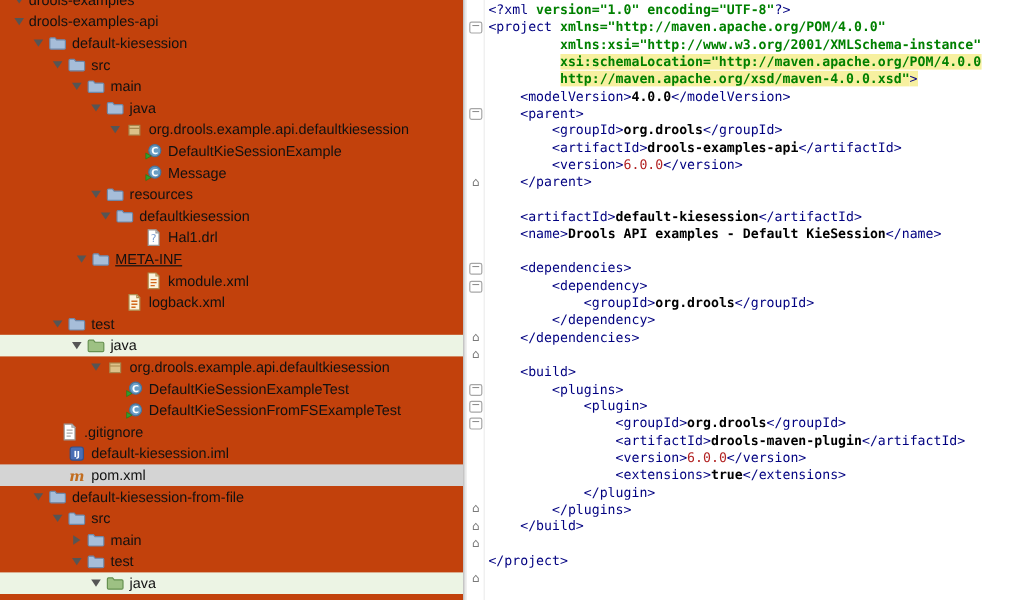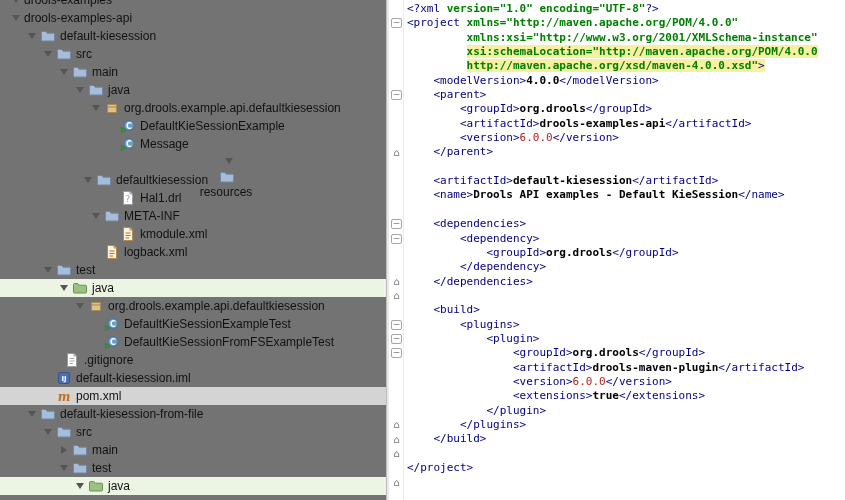--- a/index.html
+++ b/index.html
@@ -1,21 +1,21 @@
 <!DOCTYPE html>
 <html><head>
 <meta charset="utf-8">
 <style>
   * { margin:0; padding:0; box-sizing:border-box; }
   html,body { width:845px; height:500px; overflow:hidden; background:#fff;
               font-family:"Liberation Sans", sans-serif; }
   .root { position:relative; width:845px; height:500px; display:flex; }
 
   
-  .tree-panel { width:386px; height:500px; overflow:hidden; background:#737373; flex:none; }
+  .tree-panel { width:386px; height:500px; overflow:hidden; background:#c2410c; flex:none; }
   #tree { margin-top:-9px; }
   .trow { height:18px; display:flex; align-items:center; font-size:12px; color:#111;
           white-space:nowrap; }
   .trow.selected { background:#d4d4d4; }
   .trow.green { background:#ecf4e4; }
   .chev { width:16px; height:16px; flex:none; display:flex; align-items:center; justify-content:center; }
   .tri-down { width:0; height:0; border-left:4px solid transparent; border-right:4px solid transparent;
               border-top:6px solid #555; }
   .tri-right { width:0; height:0; border-top:4px solid transparent; border-bottom:4px solid transparent;
                border-left:6px solid #555; }
@@ -133,21 +133,21 @@
           <span class="chev"></span>
           <span class="ticon">
             <svg width="16" height="16">
               <circle cx="9" cy="7.5" r="5" fill="#6a9ec5" stroke="#48739a"></circle>
               <text x="9" y="10.5" font-size="8" font-weight="bold" fill="#fff" text-anchor="middle" font-family="DejaVu Sans, sans-serif">C</text>
               <path d="M1.5 9.5 L6 12 L1.5 14.5 Z" fill="#2e9e2e" stroke="#1d7a1d" stroke-width="0.5"></path>
             </svg>
           </span>
           <span class="tlabel">Message</span>
         </div>
-        <div class="trow" style="padding-left: 72px; flex-direction: column;">
+        <div class="trow" style="padding-left: 72px;">
           <span class="chev">
             <span class="tri-down"></span>
           </span>
           <span class="ticon">
             <svg width="16" height="16">
               <path d="M1.5 4.5 C1.5 3.9 2 3.5 2.5 3.5 L5.8 3.5 L7.2 5.2 L13.5 5.2 C14 5.2 14.5 5.6 14.5 6.2 L14.5 12 C14.5 12.6 14 13 13.5 13 L2.5 13 C2 13 1.5 12.6 1.5 12 Z" fill="#a6bdd9" stroke="#6e87a8"></path>
             </svg>
           </span>
           <span class="tlabel">resources</span>
         </div>
@@ -166,21 +166,21 @@
           <span class="chev"></span>
           <span class="ticon">
             <svg width="16" height="16">
               <path d="M3.5 1.5 L10 1.5 L12.5 4 L12.5 14.5 L3.5 14.5 Z" fill="#fff" stroke="#9a9a9a"></path>
               <path d="M10 1.5 L10 4 L12.5 4" fill="none" stroke="#9a9a9a"></path>
               <text x="8" y="12" font-size="9" fill="#7a9ccf" text-anchor="middle" font-family="DejaVu Sans, sans-serif">?</text>
             </svg>
           </span>
           <span class="tlabel">Hal1.drl</span>
         </div>
-        <div class="trow" style="padding-left: 88px;">
+        <div class="trow" style="padding-left: 60px; text-decoration: underline;">
           <span class="chev">
             <span class="tri-down"></span>
           </span>
           <span class="ticon">
             <svg width="16" height="16">
               <path d="M1.5 4.5 C1.5 3.9 2 3.5 2.5 3.5 L5.8 3.5 L7.2 5.2 L13.5 5.2 C14 5.2 14.5 5.6 14.5 6.2 L14.5 12 C14.5 12.6 14 13 13.5 13 L2.5 13 C2 13 1.5 12.6 1.5 12 Z" fill="#a6bdd9" stroke="#6e87a8"></path>
             </svg>
           </span>
           <span class="tlabel">META-INF</span>
         </div>
@@ -255,21 +255,21 @@
           <span class="chev"></span>
           <span class="ticon">
             <svg width="16" height="16">
               <circle cx="9" cy="7.5" r="5" fill="#6a9ec5" stroke="#48739a"></circle>
               <text x="9" y="10.5" font-size="8" font-weight="bold" fill="#fff" text-anchor="middle" font-family="DejaVu Sans, sans-serif">C</text>
               <path d="M1.5 9.5 L6 12 L1.5 14.5 Z" fill="#2e9e2e" stroke="#1d7a1d" stroke-width="0.5"></path>
             </svg>
           </span>
           <span class="tlabel">DefaultKieSessionFromFSExampleTest</span>
         </div>
-        <div class="trow" style="padding-left: 48px;">
+        <div class="trow" style="padding-left: 34px;">
           <span class="chev"></span>
           <span class="ticon">
             <svg width="16" height="16">
               <path d="M3.5 1.5 L10 1.5 L12.5 4 L12.5 14.5 L3.5 14.5 Z" fill="#fff" stroke="#9a9a9a"></path>
               <path d="M10 1.5 L10 4 L12.5 4" fill="none" stroke="#9a9a9a"></path>
               <path d="M5.5 6.5 L10.5 6.5 M5.5 9 L10.5 9 M5.5 11.5 L9 11.5" stroke="#aaa"></path>
             </svg>
           </span>
           <span class="tlabel">.gitignore</span>
         </div>

